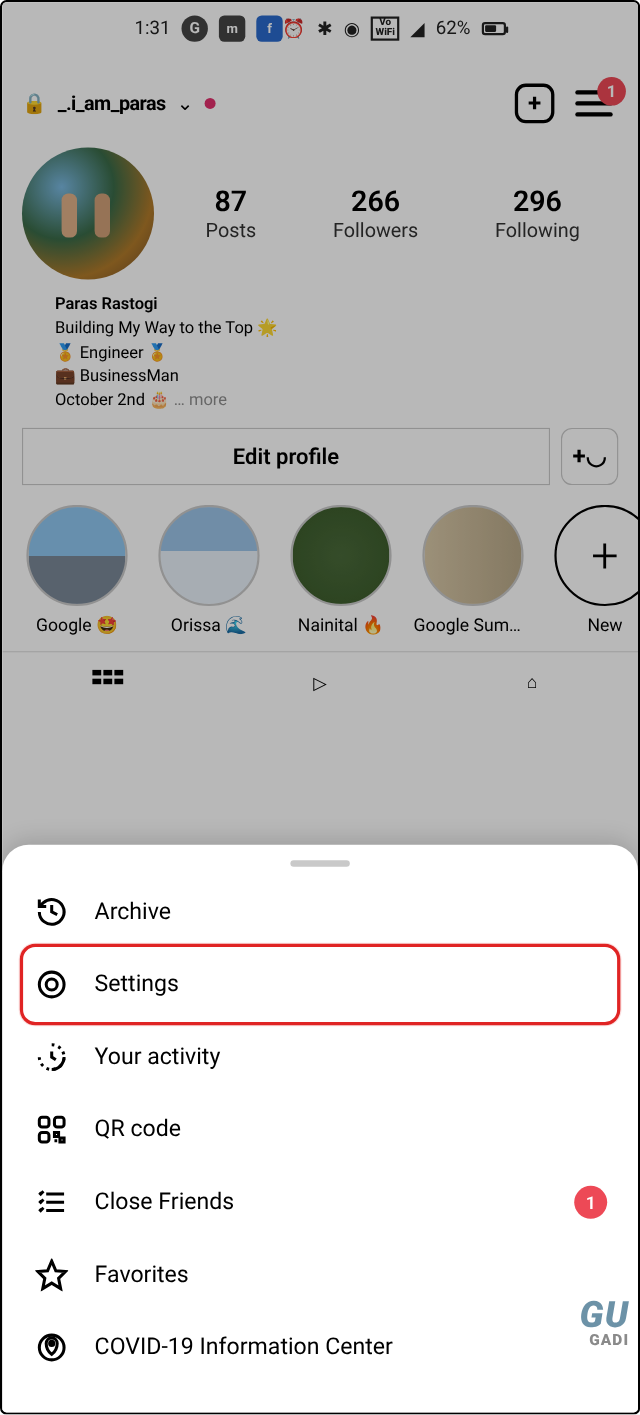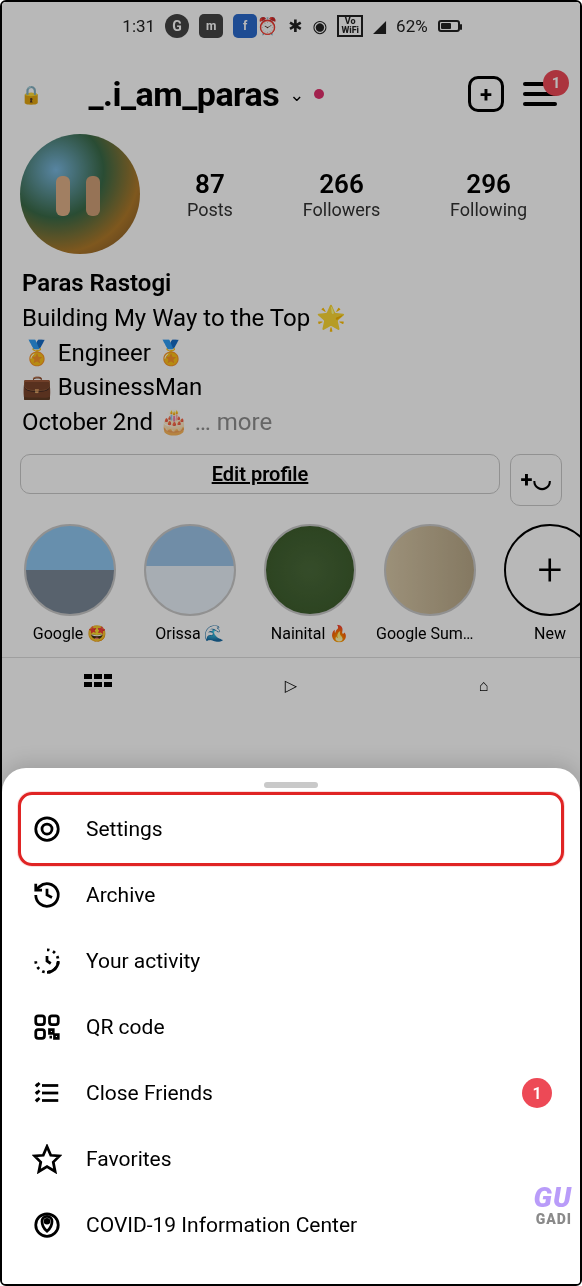--- a/index.html
+++ b/index.html
@@ -32,21 +32,21 @@
     width: 22px; height: 12px; border: 2px solid #222; border-radius: 3px;
     position: relative;
   }
   .battery::after { content:""; position:absolute; right:-4px; top:2px; width:2px; height:6px; background:#222; border-radius:1px;}
   .battery-fill { position:absolute; left:1px; top:1px; bottom:1px; width:60%; background:#222; border-radius:1px;}
 
   
   .profile-header {
     display: flex; align-items: center; padding: 22px 18px 10px 18px; gap: 10px;
   }
-  .profile-header .username { font-size: 34px; font-weight: 700; letter-spacing: -0.5px; margin-left: 36px; }
+  .profile-header .username { font-size: 18px; font-weight: 700; letter-spacing: -0.5px; }
   .lock-icon { font-size: 18px; }
   .chevron { font-size: 18px; }
   .red-dot { width: 10px; height:10px; background:#e1306c; border-radius:50%; }
   .spacer { flex: 1; }
   .header-btn { width: 44px; height: 44px; display:flex; align-items:center; justify-content:center; }
   .plus-rounded {
     width: 36px; height: 36px; border: 3px solid #000; border-radius: 10px;
     display:flex;align-items:center;justify-content:center;font-size:22px;font-weight:700;
   }
   .hamburger { width: 34px; display:flex; flex-direction:column; gap:6px; position:relative;}
@@ -66,31 +66,30 @@
   }
   .avatar::after{
     content:""; position:absolute; left:30%; top:35%; width:14px; height:40px; background:#e0b088; border-radius:6px;
     box-shadow: 30px 0 0 #d0a078;
   }
   .stats { flex:1; display:flex; justify-content:space-around; text-align:center; }
   .stat .num { font-size: 26px; font-weight:600; }
   .stat .lbl { font-size: 18px; color:#333; }
 
   
-  .bio { padding: 2px 20px 14px 20px; font-size:24px; line-height:1.45; }
+  .bio { padding: 2px 20px 14px 20px; font-size:15px; line-height:1.45;margin-left:28px; }
   .bio .name { font-weight:600; }
   .bio .more { color:#8e8e8e; }
 
   
   .edit-row { display:flex; gap:10px; padding: 0 18px 18px 18px; }
   .edit-btn {
-    flex:1; height:40px; border:1.5px solid #c9c9c9; border-radius:10px;
+    flex:1; height:52px; border:1.5px solid #c9c9c9; border-radius:0;
     display:flex;align-items:center;justify-content:center; font-size:20px; font-weight:600;
     background:#fff;
-    text-decoration:underline;
   }
   .addp-btn {
     width:52px; height:52px; border:1.5px solid #c9c9c9; border-radius:10px;
     display:flex;align-items:center;justify-content:center; font-size:22px; background:#fff;
     font-weight:700;
   }
 
   
   .highlights { display:flex; gap:12px; padding: 0 6px 14px 14px; overflow:hidden; }
   .hl { width: 108px; text-align:center; flex-shrink:0; }
@@ -142,21 +141,21 @@
     position:absolute; left:16px; right:16px; top:-4px; bottom:-4px;
     border:3px solid #e02424; border-radius:14px; pointer-events:none;
     box-shadow: 0 0 0 1px rgba(224,36,36,0.15);
   }
 
   
   .watermark {
     position:absolute; right:8px; bottom:58px; font-weight:900; font-size:14px;
     color:#8a8a8a; letter-spacing:1px; text-align:right; line-height:1;
   }
-  .watermark .big { font-size:28px; color:#8b5cf6; opacity:0.6; display:block; font-style:italic;}
+  .watermark .big { font-size:33px; color:#0c4a6e; opacity:0.6; display:block; font-style:italic;}
 </style>
 </head>
 <body>
 
 <div class="device">
 
   <div class="dimmed">
 
     <div class="status-bar">
       <div class="status-left">
@@ -267,40 +266,40 @@
           <span>⌂</span>
         </div>
     </div>
   </div>
 
   <div class="dim-overlay"></div>
 
   <div class="sheet">
     <div class="handle"></div>
 
-    <div class="menu-item highlighted">
-      <div class="highlight-ring"></div>
-      <span class="icon-slot">
-        <svg viewBox="0 0 24 24">
-            <circle cx="12" cy="12" r="9"></circle>
-            <circle cx="12" cy="12" r="4"></circle>
-          </svg>
-      </span>
-      <span>Settings</span>
-    </div>
-
     <div class="menu-item">
       <span class="icon-slot">
         <svg viewBox="0 0 24 24">
             <path d="M3 12a9 9 0 1 0 3-6.7L3 8"></path>
             <polyline points="3 3 3 8 8 8"></polyline>
             <polyline points="12 7 12 12 16 14"></polyline>
           </svg>
       </span>
       <span>Archive</span>
+    </div>
+
+    <div class="menu-item highlighted">
+      <div class="highlight-ring"></div>
+      <span class="icon-slot">
+        <svg viewBox="0 0 24 24">
+            <circle cx="12" cy="12" r="9"></circle>
+            <circle cx="12" cy="12" r="4"></circle>
+          </svg>
+      </span>
+      <span>Settings</span>
     </div>
 
     <div class="menu-item">
       <span class="icon-slot">
         <svg viewBox="0 0 24 24">
             <path d="M12 3a9 9 0 1 1-9 9" stroke-dasharray="2 3"></path>
             <path d="M21 12a9 9 0 0 1-9 9"></path>
             <polyline points="12 8 12 12 15 14"></polyline>
           </svg>
       </span>

